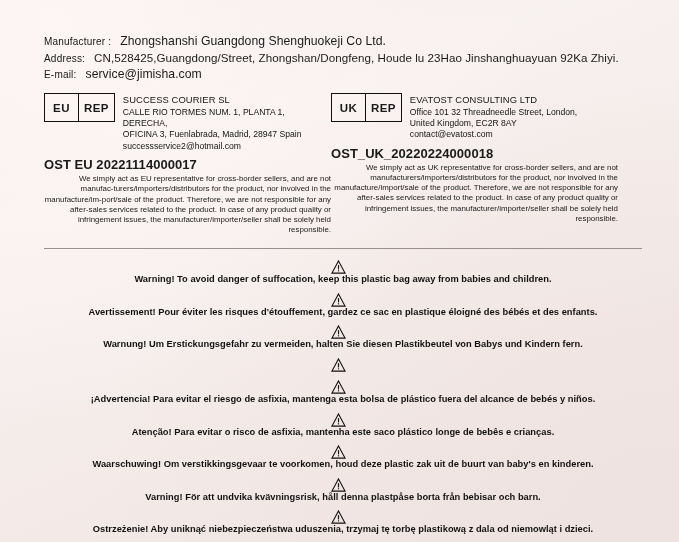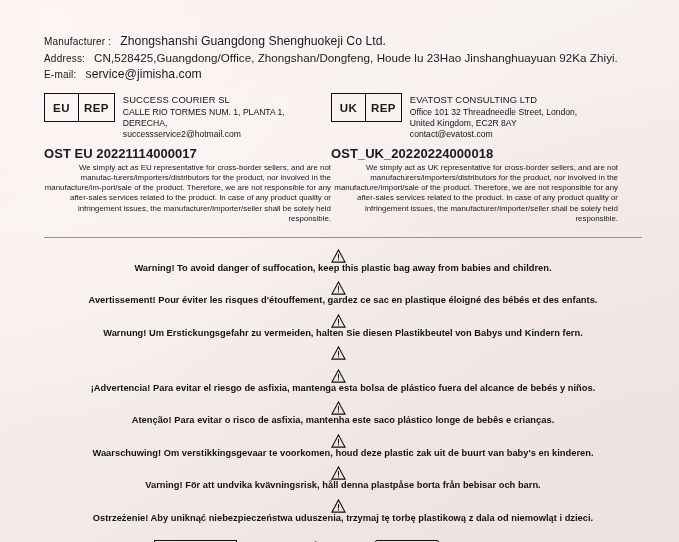--- a/index.html
+++ b/index.html
@@ -190,39 +190,40 @@
 <div class="page">
   <div class="sheet">
 
     <div>
       <div class="hdr-row">
         <div class="hdr-label">Manufacturer :</div>
         <div class="hdr-val">Zhongshanshi Guangdong Shenghuokeji Co Ltd.</div>
       </div>
       <div class="hdr-row">
         <div class="hdr-label">Address:</div>
-        <div class="hdr-val small">CN,528425,Guangdong/Office, Zhongshan/Dongfeng, Houde lu 23Hao Jinshanghuayuan 92Ka Zhiyi.</div>
+        <div class="hdr-val small">CN,528425,Guangdong/Street, Zhongshan/Dongfeng, Houde lu 23Hao Jinshanghuayuan 92Ka Zhiyi.</div>
       </div>
       <div class="hdr-row">
         <div class="hdr-label">E-mail:</div>
         <div class="hdr-val">service@jimisha.com</div>
       </div>
     </div>
 
     <div class="reps">
 
       <div class="rep">
         <div class="rep-top">
           <div class="badge">
             <span>EU</span>
             <span>REP</span>
           </div>
           <div class="rep-addr">
             <div class="nm">SUCCESS COURIER SL</div>
             <div>CALLE RIO TORMES NUM. 1, PLANTA 1, DERECHA,</div>
+            <div>OFICINA 3, Fuenlabrada, Madrid, 28947 Spain</div>
             <div>successservice2@hotmail.com</div>
           </div>
         </div>
         <div class="rep-code">OST EU 20221114000017</div>
         <div class="rep-body">We simply act as EU representative for cross-border sellers, and are not manufac-turers/importers/distributors for the product, nor involved in the manufacture/im-port/sale of the product. Therefore, we are not responsible for any after-sales services related to the product. In case of any product quality or infringement issues, the manufacturer/importer/seller shall be solely held responsible.</div>
       </div>
 
       <div class="rep">
         <div class="rep-top">
           <div class="badge">

